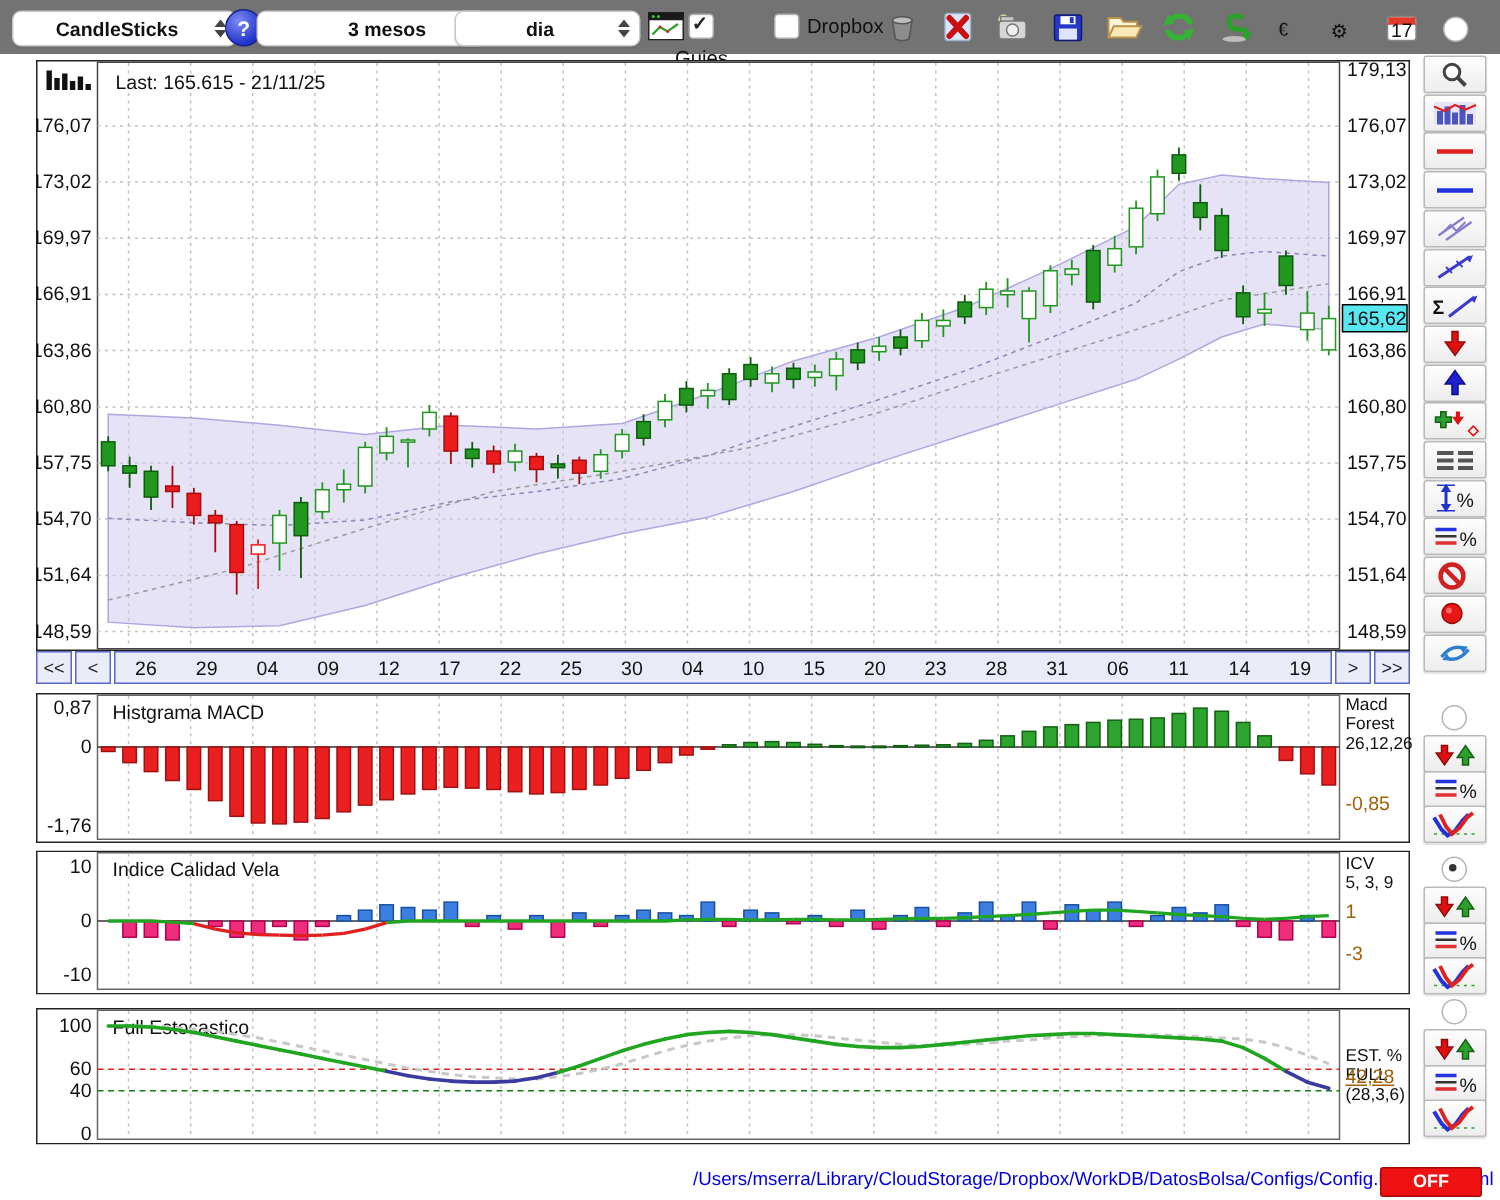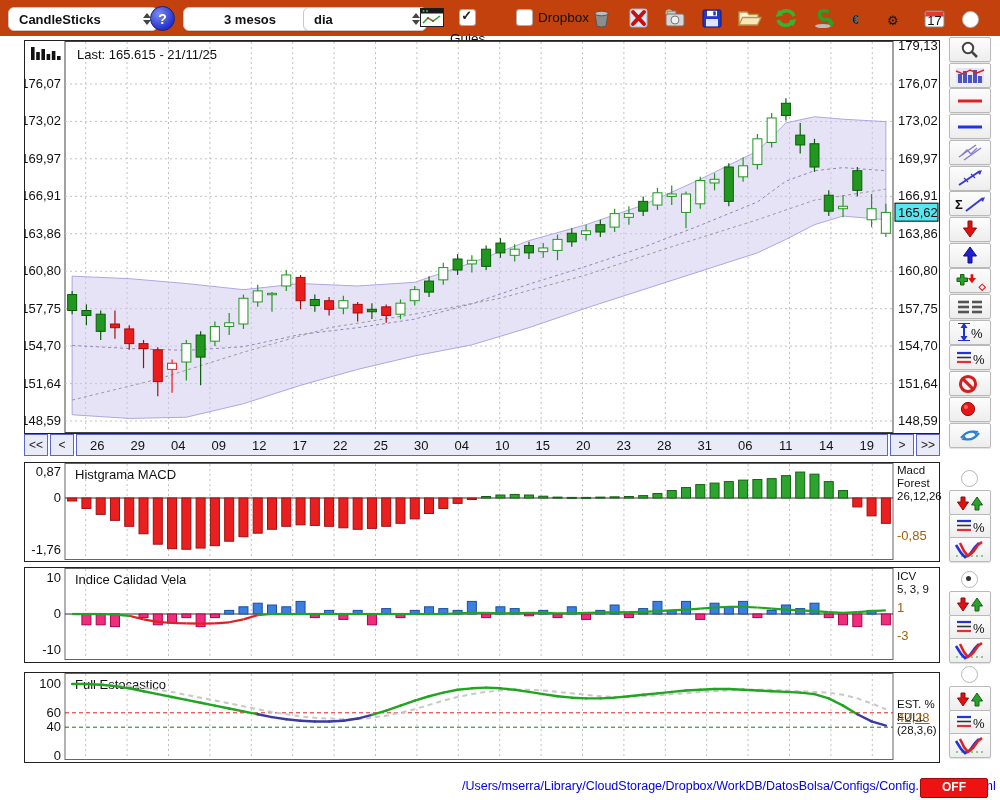--- a/index.html
+++ b/index.html
@@ -1,19 +1,19 @@
 <!DOCTYPE html>
 <html><head>
 <meta charset="utf-8">
 <style>
   html,body{margin:0;padding:0;background:#fff;}
   #app{position:relative;width:1000px;height:800px;background:#fff;overflow:hidden;
        font-family:"Liberation Sans",sans-serif;font-size:13px;color:#111;}
   
-  #toolbar{position:absolute;left:0;top:0;width:1000px;height:36px;background:#c2410c;}
+  #toolbar{position:absolute;left:0;top:0;width:1000px;height:36px;background:#737373;text-align:center;}
   .select{position:absolute;top:7px;height:22px;border:1px solid #c9c9c9;border-radius:6px;
           background:#fff;box-shadow:0 1px 1px rgba(0,0,0,.08);display:flex;align-items:center;
           padding:0 6px 0 10px;font-weight:600;cursor:default;}
   .select .lbl{flex:1;}
   .chev{display:flex;flex-direction:column;align-items:center;line-height:4px;margin-left:6px;}
   .chev i{width:0;height:0;border-left:4px solid transparent;border-right:4px solid transparent;display:block;}
   .chev .up{border-bottom:5px solid #444;margin-bottom:2px;}
   .chev .dn{border-top:5px solid #444;}
   .helpbtn{position:absolute;top:6px;width:23px;height:23px;border-radius:50%;
            background:radial-gradient(circle at 35% 30%,#7d8cf2,#2334cc 70%);color:#fff;font-weight:bold;
@@ -61,21 +61,21 @@
 
   <div id="toolbar">
     <div class="select" style="left:8px;width:132px;">
       <span class="lbl">CandleSticks</span>
       <span class="chev">
           <i class="up"></i>
           <i class="dn"></i>
         </span>
     </div>
     <div class="helpbtn" style="left:150px;">?</div>
-    <div class="select" style="left:183px;width:106px;padding-left:40px;">
+    <div class="select" style="left:171px;width:106px;padding-left:40px;">
       <span class="lbl">3 mesos</span>
       <span class="chev">
           <i class="up"></i>
           <i class="dn"></i>
         </span>
     </div>
     <div class="select" style="left:303px;width:106px;">
       <span class="lbl">dia</span>
       <span class="chev">
           <i class="up"></i>

